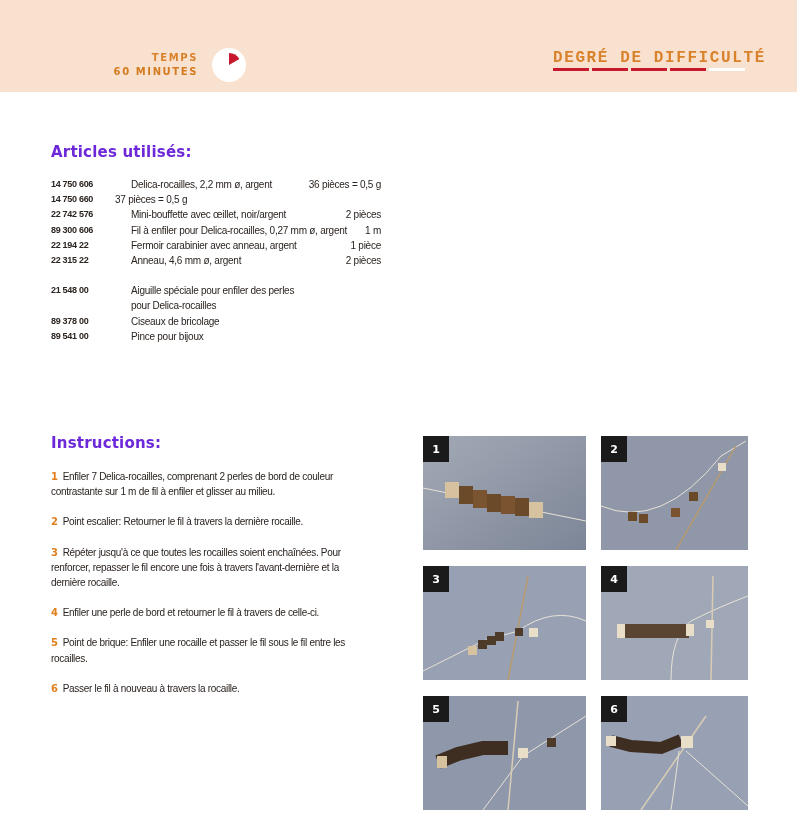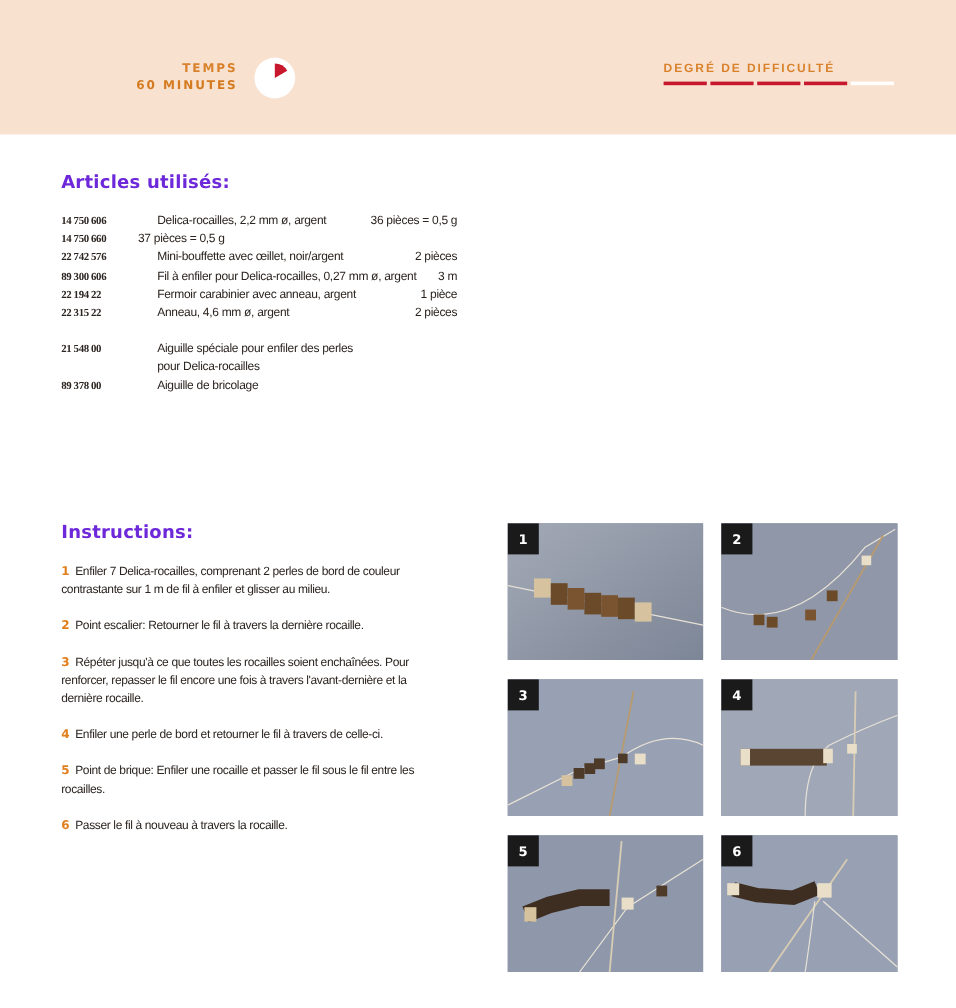--- a/index.html
+++ b/index.html
@@ -1,37 +1,37 @@
 <!DOCTYPE html>
 <html><head>
   <meta charset="utf-8">
   <style>
     * { box-sizing: border-box; margin: 0; padding: 0; }
     html, body { width: 797px; height: 840px; background: #ffffff; overflow: hidden; }
     body { font-family: "Liberation Sans", sans-serif; color: #2a2320; position: relative; }
 
     .header {
-      position: absolute; left: 0; top: 0; width: 797px; height: 112px;
+      position: absolute; left: 0; top: 0; width: 797px; height: 92px;
       background: #f9e1cf;
     }
     .time-block { position: absolute; top: 51px; right: 599px; text-align: right; }
     .time-label, .time-value {
       font-family: "DejaVu Sans", sans-serif; font-weight: bold; font-size: 10px;
       letter-spacing: 1.6px; color: #d9822b; line-height: 14px;
     }
     .time-value { color: #d47b1f; text-align: center; }
     .clock {
       position: absolute; left: 212px; top: 48px; width: 34px; height: 34px;
       border-radius: 50%; background: #ffffff;
     }
     .clock svg { width: 34px; height: 34px; display: block; }
 
     .diff-label {
       position: absolute; left: 553px; top: 51px;
-      font-family: Liberation Sans, sans-serif; font-weight: bold; font-size: 10px;
+      font-family: Liberation Mono, monospace; font-weight: bold; font-size: 16px;
       letter-spacing: 1.6px; color: #d9822b; line-height: 14px;
     }
     .diff-bar {
       position: absolute; left: 553px; top: 68px; display: flex; gap: 3px;
     }
     .diff-seg { width: 36px; height: 3px; background: #ffffff; }
     .diff-seg.on { background: #c8182e; }
 
     .section-title {
       position: absolute; left: 51px;
@@ -40,21 +40,21 @@
     }
     .articles-title { top: 143px; }
     .instructions-title { top: 434px; }
 
     .article-list { position: absolute; left: 51px; top: 177px; width: 330px; }
     .article-row {
       display: flex; font-size: 10px; line-height: 15.2px; color: #2b2420;
       font-family: "Liberation Sans", sans-serif;
     }
     .article-code {
-      width: 64px; flex: none; font-family: Liberation Serif, serif;
+      width: 64px; flex: none; font-family: Liberation Sans, sans-serif;
       font-weight: bold; font-size: 9px; letter-spacing: -0.3px;
     }
     .article-desc { flex: 1; font-stretch: condensed; letter-spacing: -0.25px; padding-left: 16px; }
     .article-qty { flex: none; text-align: right; letter-spacing: -0.25px; }
     .article-gap { height: 15px; }
 
     .instr-list { position: absolute; left: 51px; top: 469px; width: 320px; }
     .instr-step {
       font-size: 10px; line-height: 15.2px; color: #2b2420; letter-spacing: -0.3px;
       margin-bottom: 15px;
@@ -118,21 +118,21 @@
       <span class="article-qty">37 pièces = 0,5 g</span>
     </div>
   <div class="article-row">
       <span class="article-code">22 742 576</span>
       <span class="article-desc">Mini-bouffette avec œillet, noir/argent</span>
       <span class="article-qty">2 pièces</span>
     </div>
   <div class="article-row">
       <span class="article-code">89 300 606</span>
       <span class="article-desc">Fil à enfiler pour Delica-rocailles, 0,27 mm ø, argent</span>
-      <span class="article-qty">3 m</span>
+      <span class="article-qty">1 m</span>
     </div>
   <div class="article-row">
       <span class="article-code">22 194 22</span>
       <span class="article-desc">Fermoir carabinier avec anneau, argent</span>
       <span class="article-qty">1 pièce</span>
     </div>
   <div class="article-row">
       <span class="article-code">22 315 22</span>
       <span class="article-desc">Anneau, 4,6 mm ø, argent</span>
       <span class="article-qty">2 pièces</span>
@@ -141,21 +141,25 @@
   <div class="article-row">
       <span class="article-code">21 548 00</span>
       <span class="article-desc">Aiguille spéciale pour enfiler des perles</span>
     </div>
   <div class="article-row">
       <span class="article-code"></span>
       <span class="article-desc">pour Delica-rocailles</span>
     </div>
   <div class="article-row">
       <span class="article-code">89 378 00</span>
-      <span class="article-desc">Aiguille de bricolage</span>
+      <span class="article-desc">Ciseaux de bricolage</span>
+    </div>
+  <div class="article-row">
+      <span class="article-code">89 541 00</span>
+      <span class="article-desc">Pince pour bijoux</span>
     </div>
 </div>
 
 <div class="section-title instructions-title">Instructions:</div>
 
 <div class="instr-list">
   <div class="instr-step"><span class="instr-num">1</span><span>Enfiler 7 Delica-rocailles, comprenant 2 perles de bord de couleur contrastante sur 1 m de fil à enfiler et glisser au milieu.</span></div>
   <div class="instr-step"><span class="instr-num">2</span><span>Point escalier: Retourner le fil à travers la dernière rocaille.</span></div>
   <div class="instr-step"><span class="instr-num">3</span><span>Répéter jusqu'à ce que toutes les rocailles soient enchaînées. Pour renforcer, repasser le fil encore une fois à travers l'avant-dernière et la dernière rocaille.</span></div>
   <div class="instr-step"><span class="instr-num">4</span><span>Enfiler une perle de bord et retourner le fil à travers de celle-ci.</span></div>

